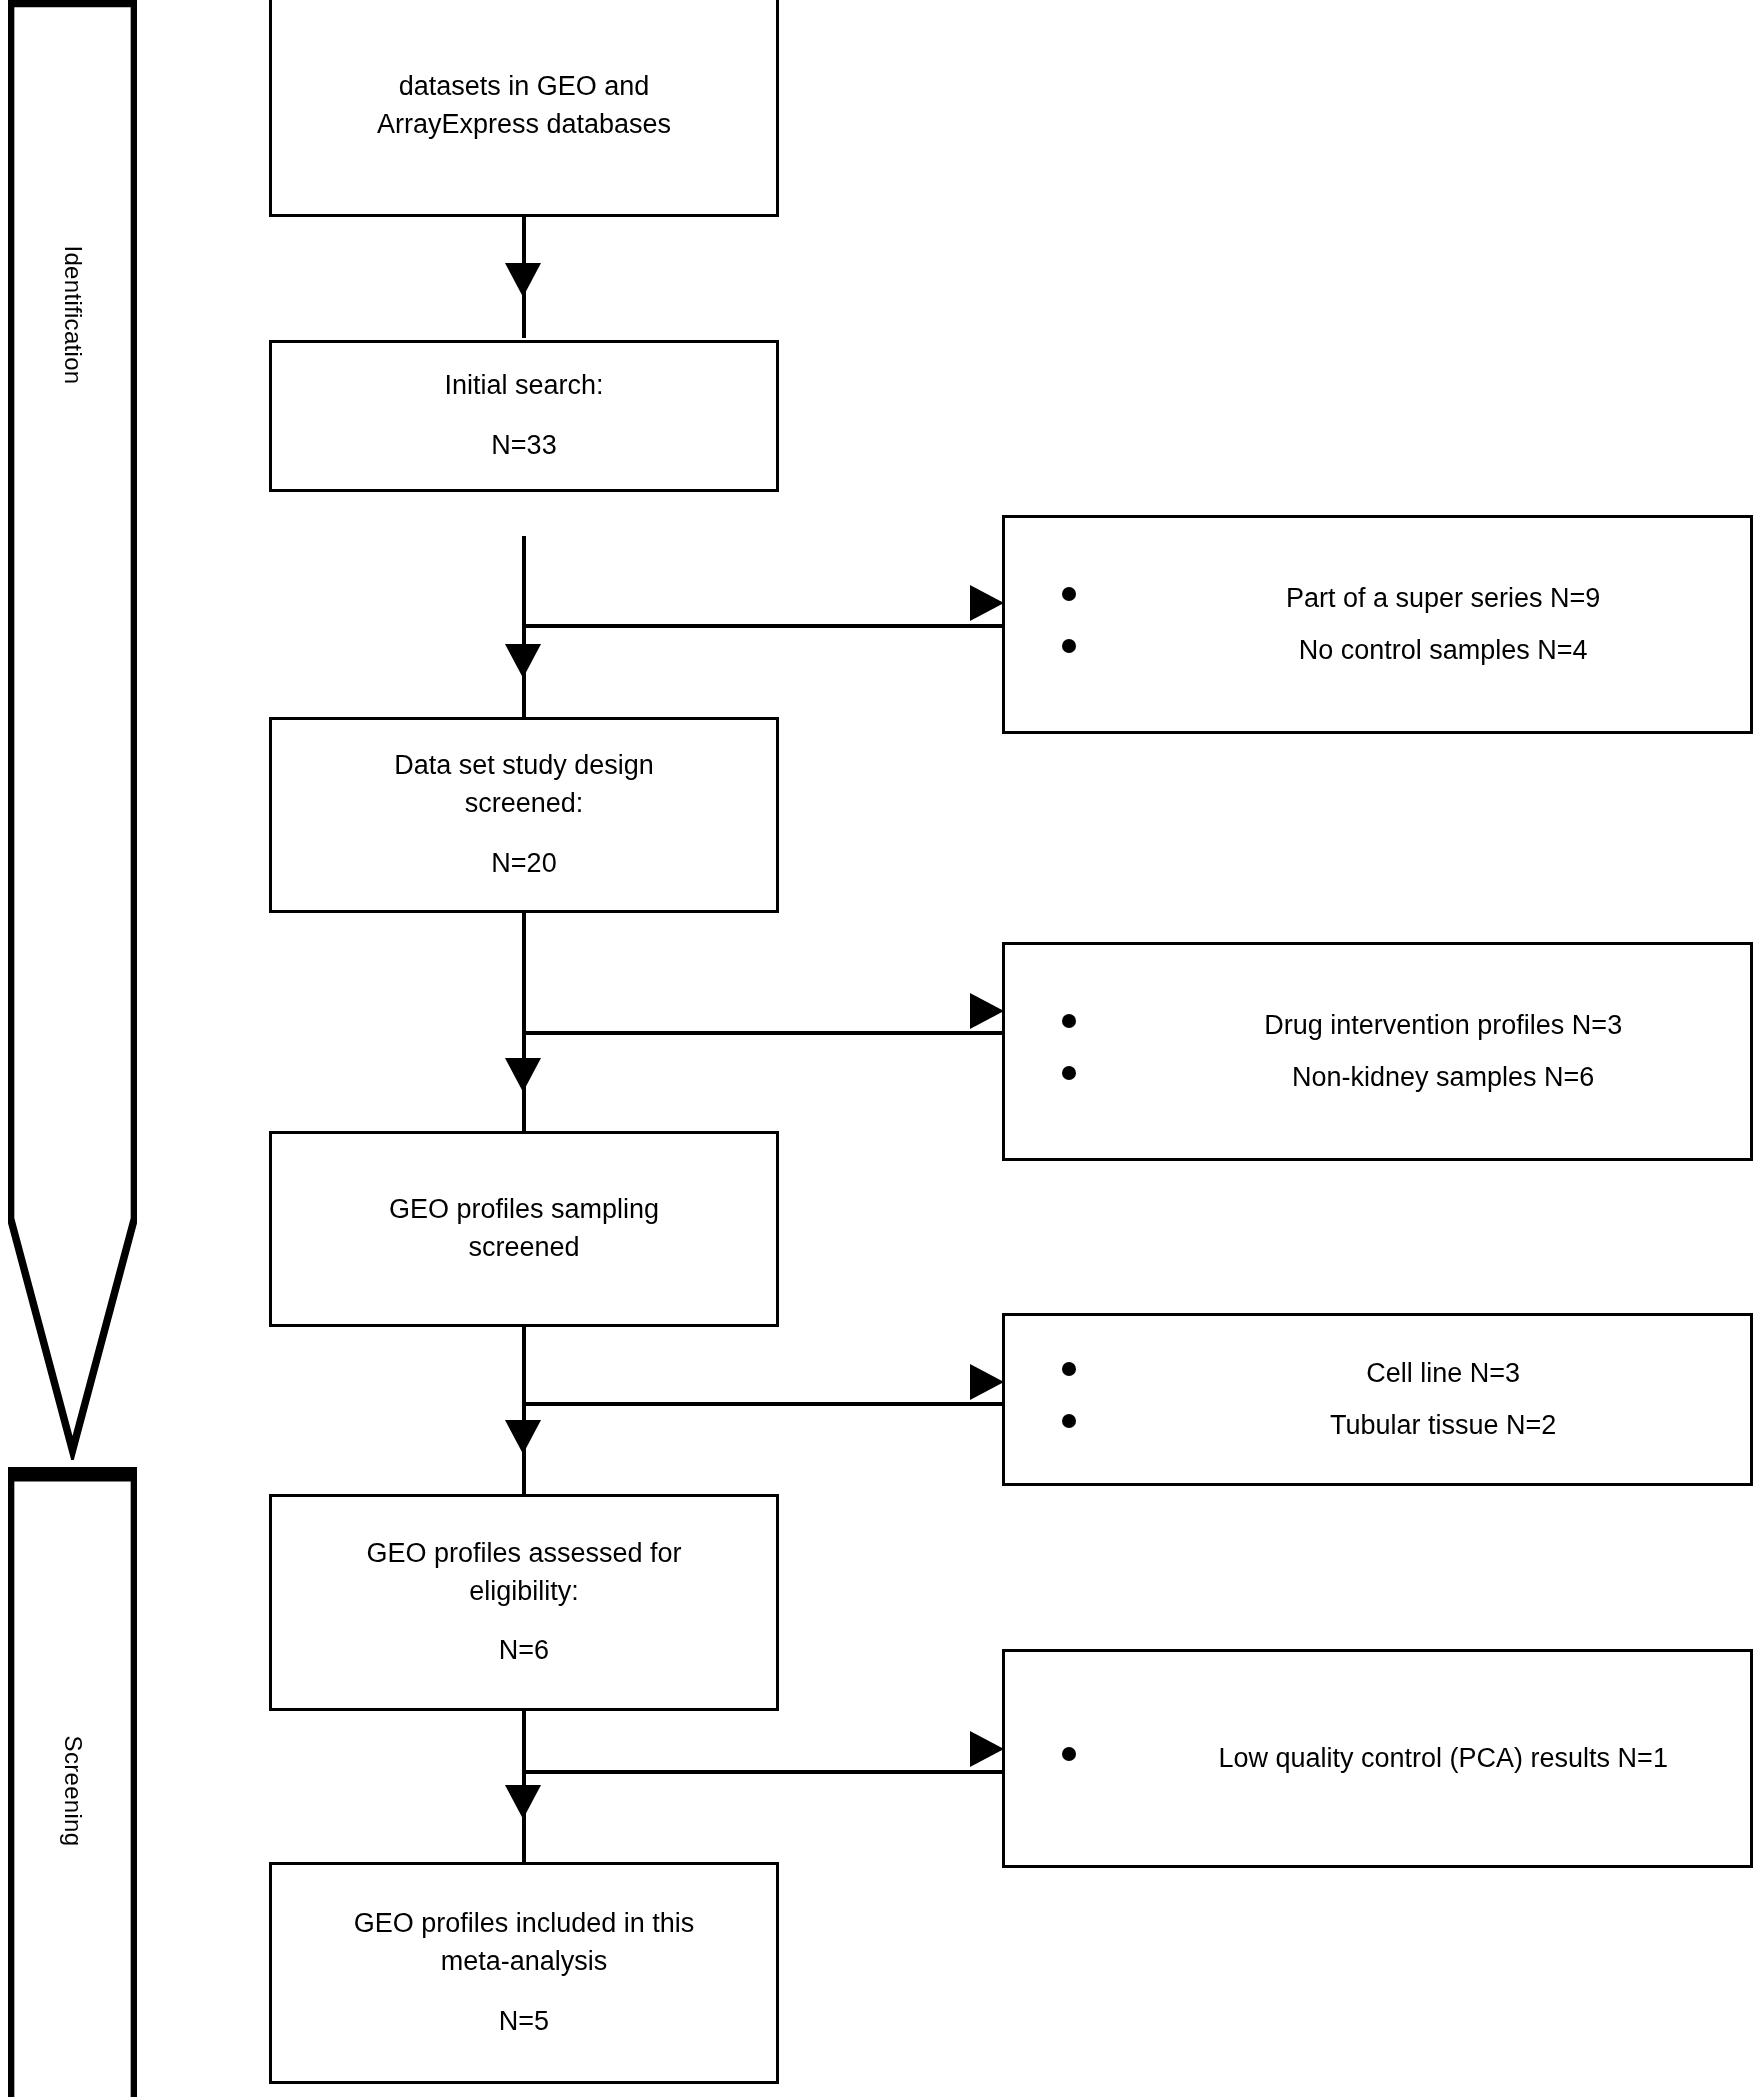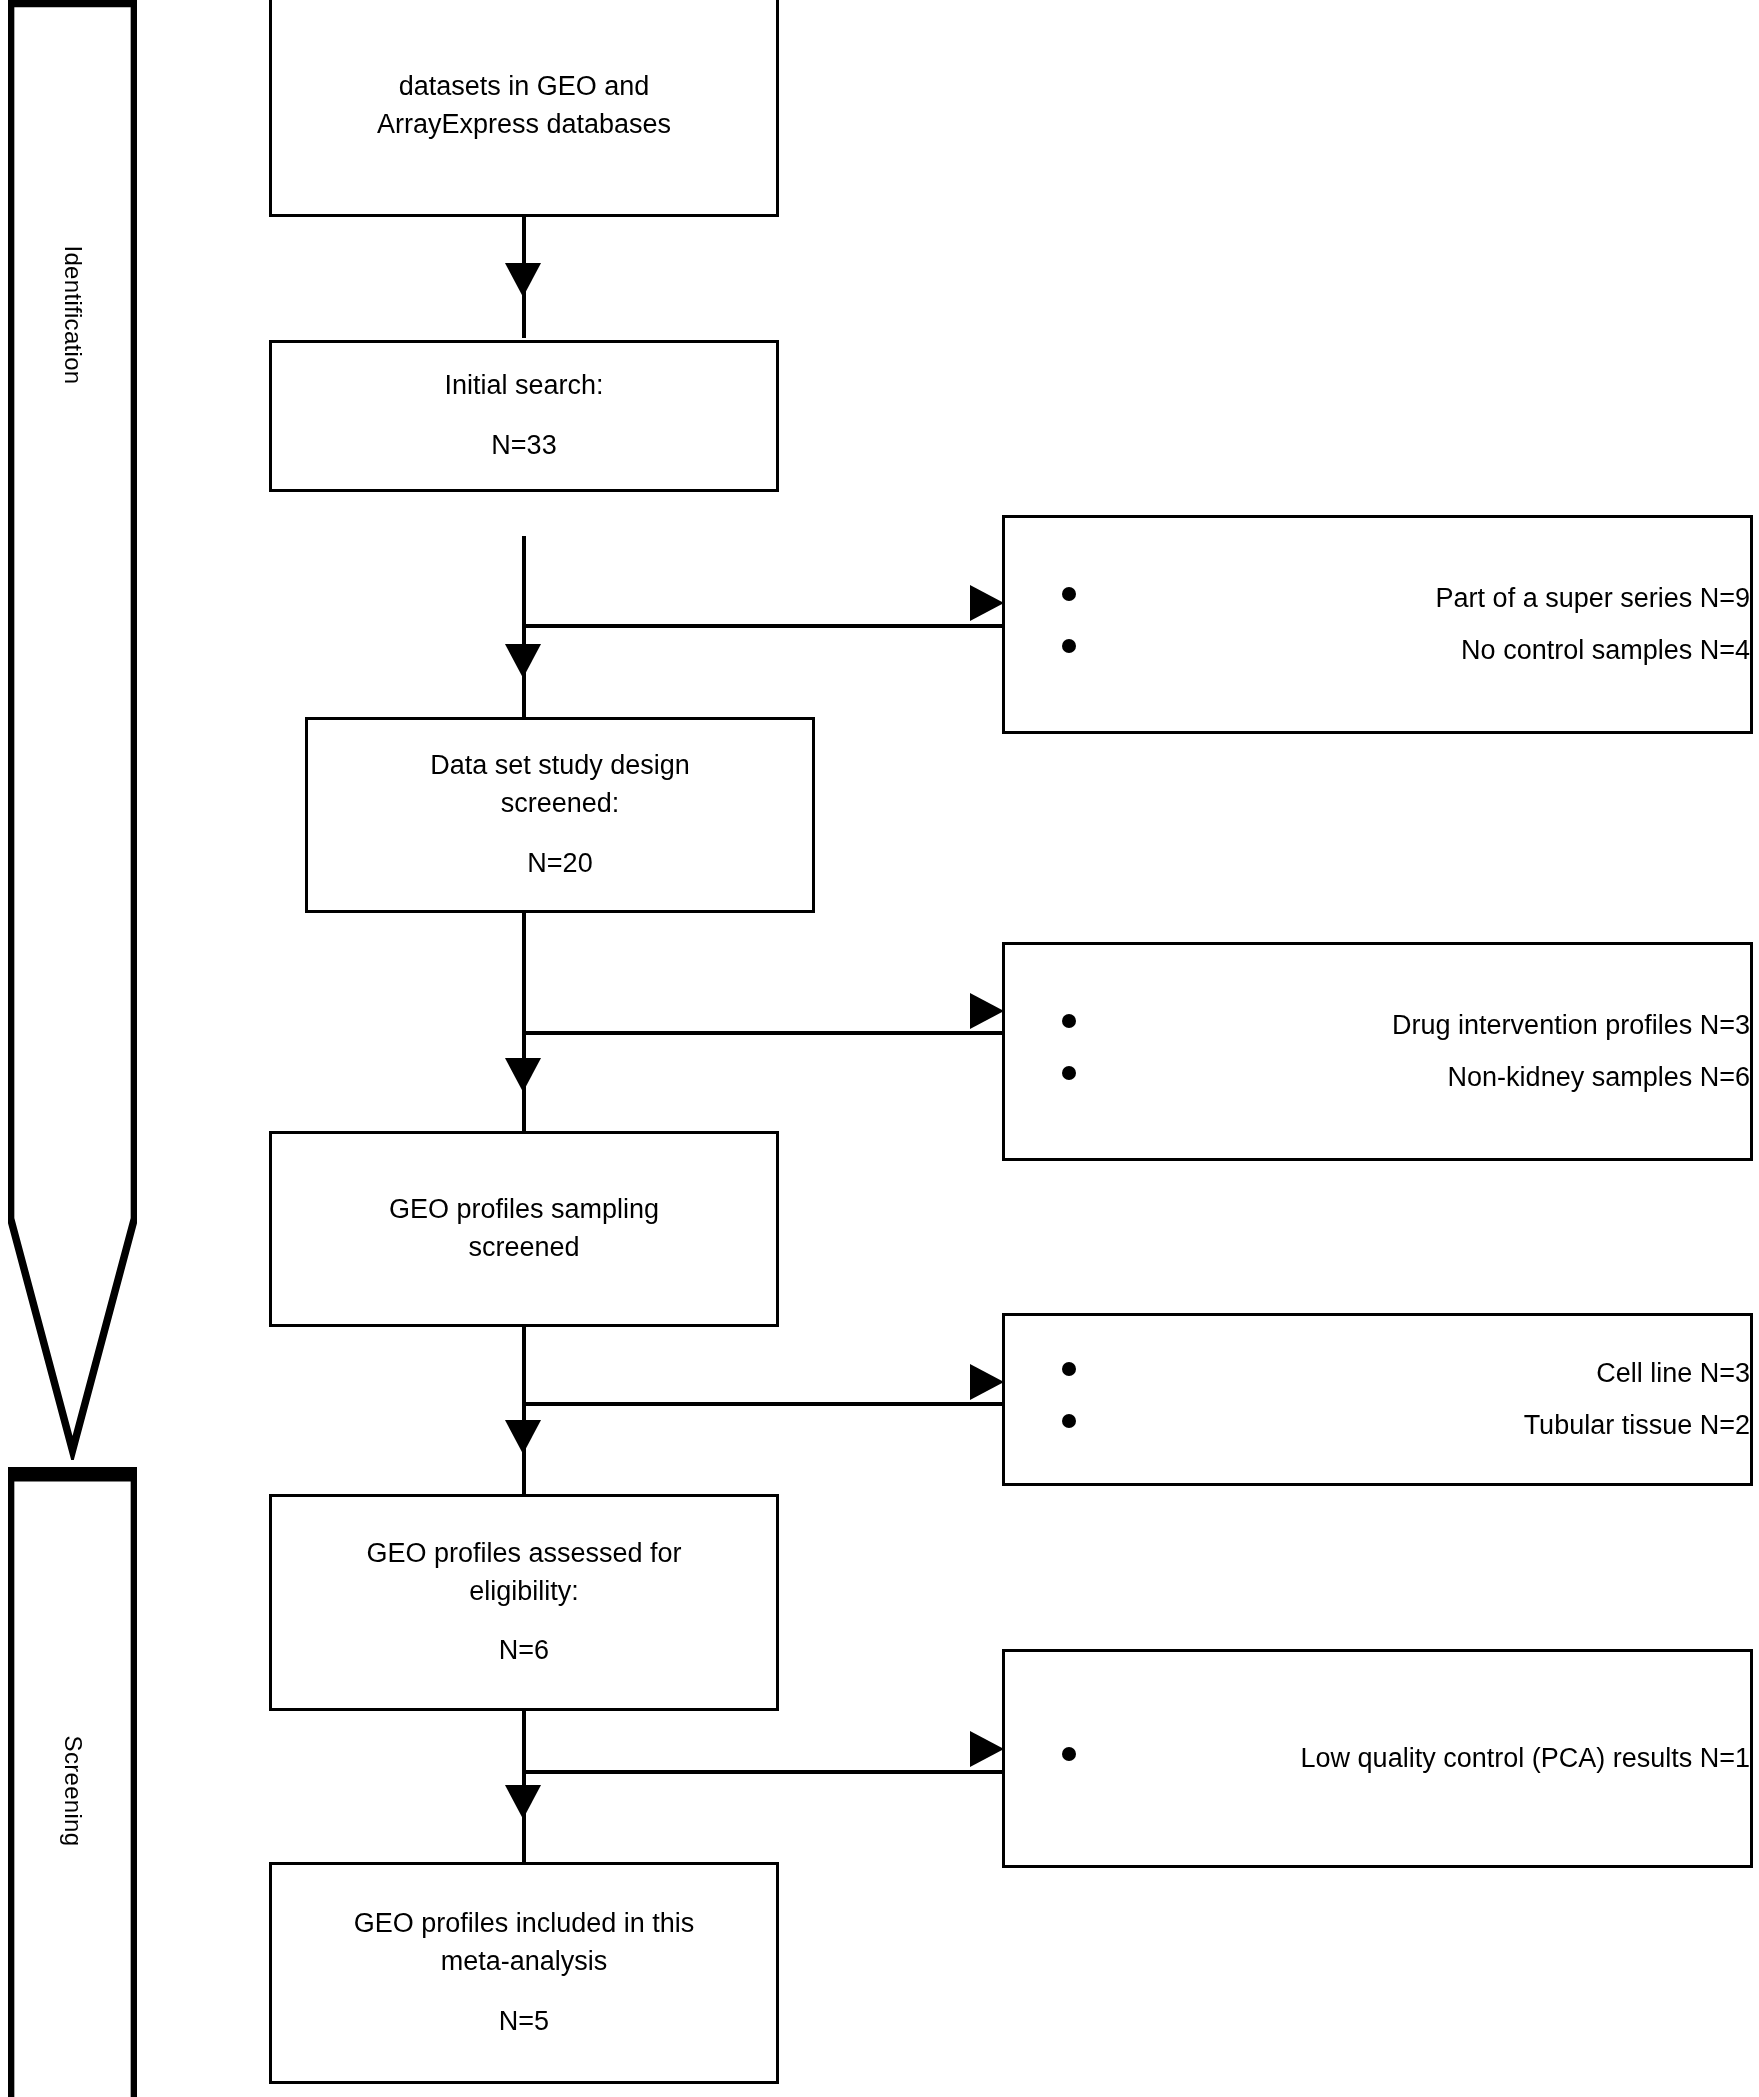--- a/index.html
+++ b/index.html
@@ -64,21 +64,21 @@
     width: 751px;
     align-items: stretch;
     justify-content: center;
     padding: 6px 0 6px 0;
   }
 
   
   .bullet-row {
     display: flex;
     align-items: baseline;
-    text-align: right;
+    text-align: center;
     padding: 8.4px 0 8.4px 0;
   }
   .bullet-dot {
     flex: 0 0 auto;
     width: 14.4px;
     height: 14.4px;
     border-radius: 50%;
     background: #000;
     margin-left: 57px;
     margin-right: 60px;
@@ -157,21 +157,21 @@
     <div class="bullet-row">
       <span class="bullet-dot"></span>
       <span class="bullet-text">Part of a super series N=9</span>
     </div>
     <div class="bullet-row">
       <span class="bullet-dot"></span>
       <span class="bullet-text">No control samples N=4</span>
     </div>
   </div>
 
-  <div class="box main-box" style="top: 717px; height: 196px; margin-left: 36px;">
+  <div class="box main-box" style="top: 717px; height: 196px;">
     <span class="line">Data set study design</span>
     <span class="line">screened:</span>
     <span class="gap"></span>
     <span class="line">N=20</span>
   </div>
 
   <div class="vline" style="top: 913px; height: 218px;"></div>
   <div class="arrow-down" style="top: 1058px; border-top-width: 34px;"></div>
   <div class="hline" style="left: 522px; top: 1031px; width: 481px;"></div>
   <div class="arrow-right" style="left: 970px; top: 993px;"></div>

